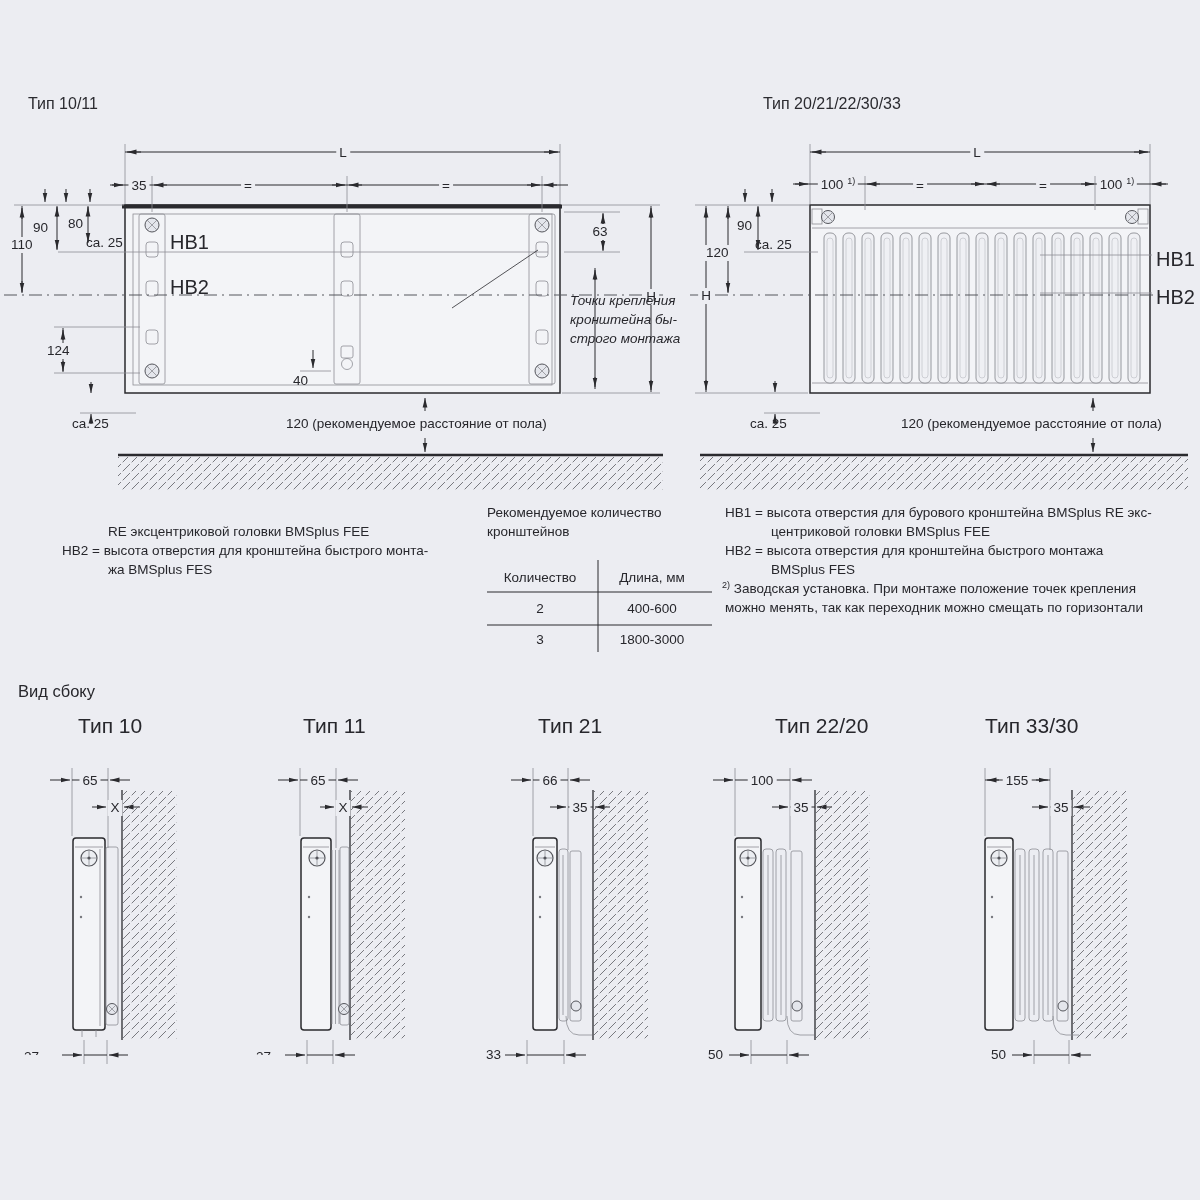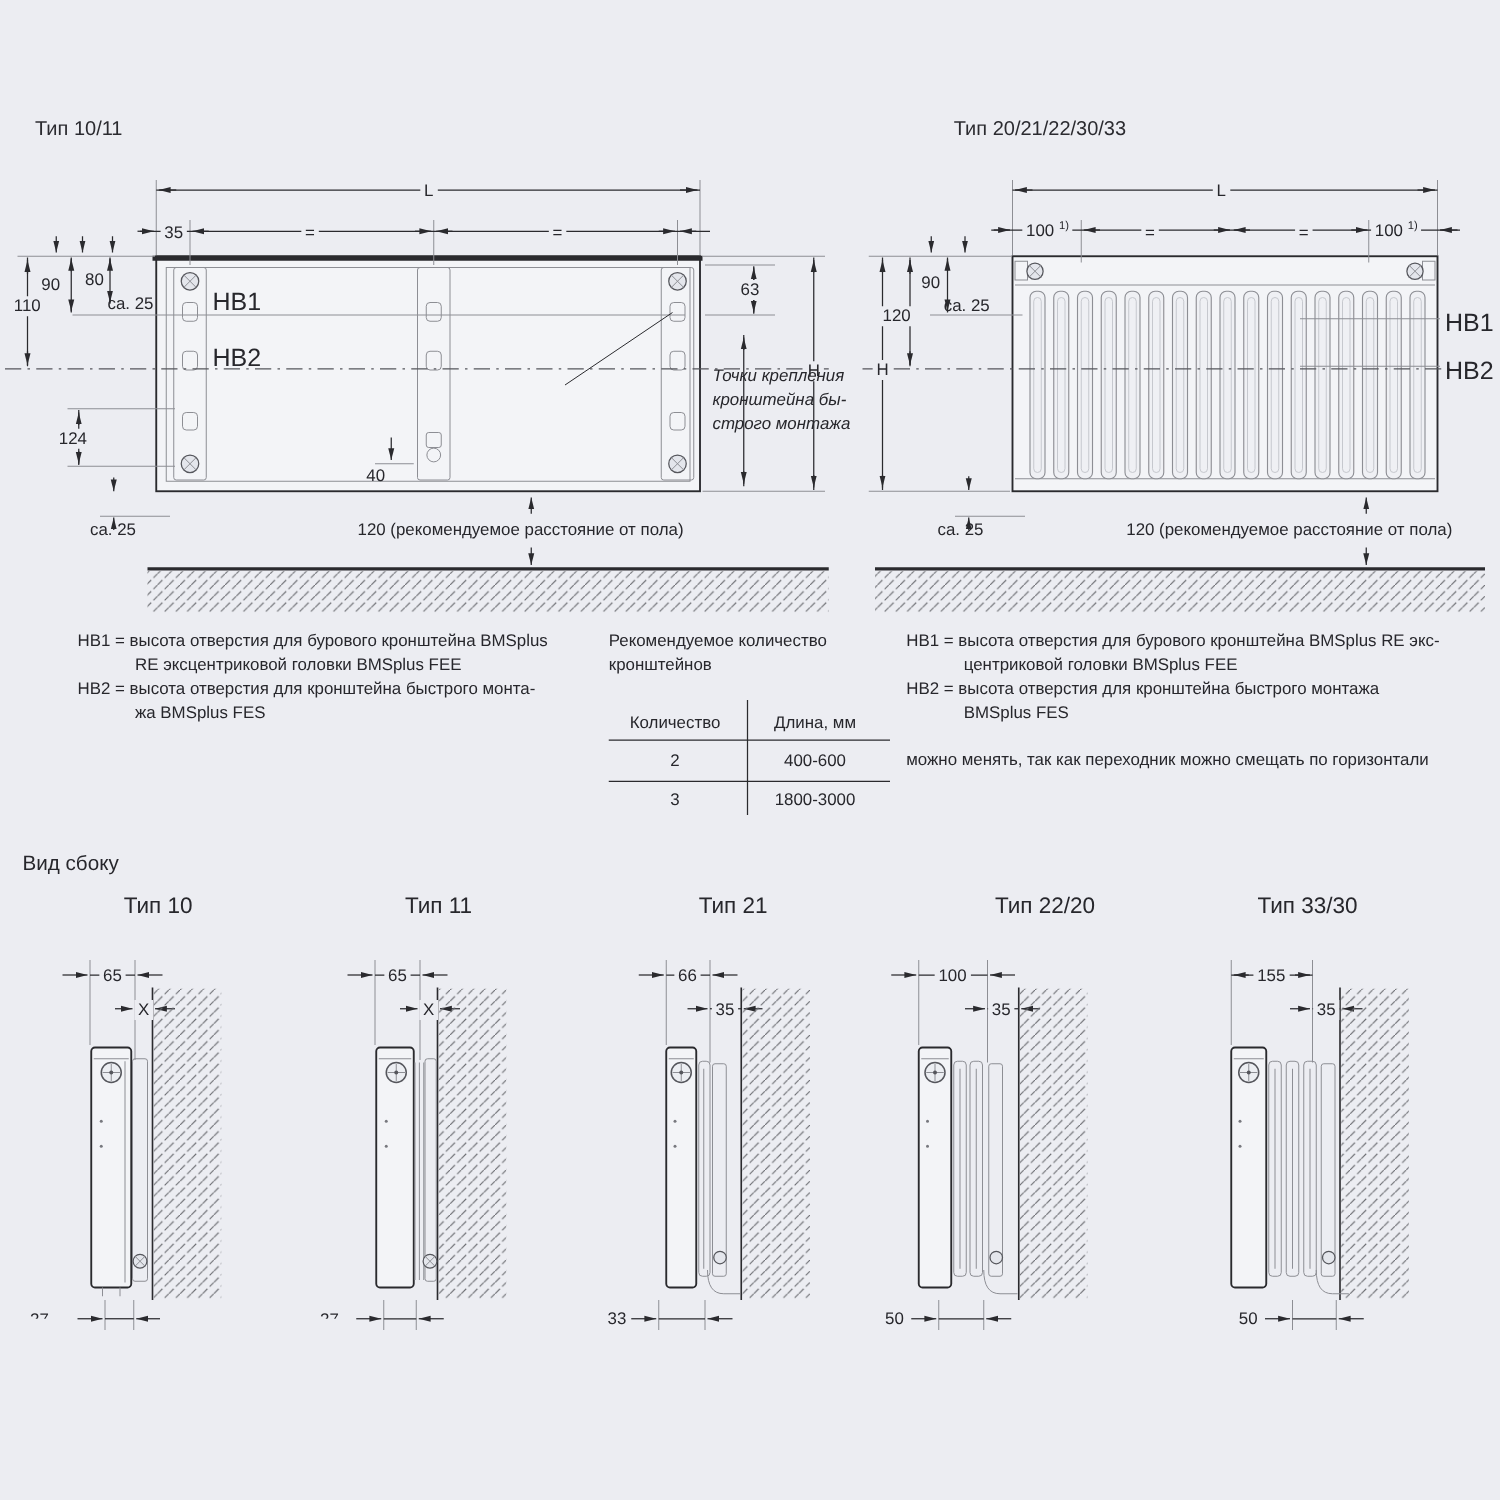--- a/index.html
+++ b/index.html
@@ -5,21 +5,21 @@
   html,body{margin:0;padding:0;}
   body{width:1200px;height:1200px;background:#ecedf2;position:relative;
        font-family:"Liberation Sans",sans-serif;overflow:hidden;}
   #stage{position:absolute;left:0;top:0;width:1200px;height:912px;}
   #art{position:absolute;left:0;top:0;}
   .lbl{position:absolute;color:#27272c;font-size:13.5px;line-height:1.18;
        white-space:pre-line;}
   .m{background:#ecedf2;padding:0 3px;}
   .c{transform:translateX(-50%);}
   .t{font-size:16px;color:#2b2b30;}
-  .svt{font-size:18px;margin-left:21px;}
+  .svt{font-size:21px;}
   .b{font-weight:normal;font-size:16.5px;}
   .note{font-size:13.5px;line-height:1.42;font-style:italic;}
   .hb{font-size:20px;}
   sup{font-size:9px;line-height:0;}
   .clip{position:absolute;height:8px;width:26px;overflow:hidden;}
   .clip span{font-size:13.5px;color:#27272c;}
   
   .k{stroke:#2a2a2e;stroke-width:1;fill:none}
   .g{stroke:#8d8e94;stroke-width:.8;fill:none}
   .w{stroke:#2a2a2e;stroke-width:1.3;fill:none}
@@ -450,38 +450,38 @@
 <div class="lbl c m" style="left:1117px;top:177px"><span>100</span> <sup>1)</sup></div>
 <div class="lbl" style="left:737px;top:218px">90</div>
 <div class="lbl m" style="left:703px;top:245px">120</div>
 <div class="lbl" style="left:755px;top:237px">ca. 25</div>
 <div class="lbl c m" style="left:706px;top:288px">H</div>
 <div class="lbl hb" style="left:1156px;top:248px">HB1</div>
 <div class="lbl hb" style="left:1156px;top:286px">HB2</div>
 <div class="lbl" style="left:750px;top:416px">ca. 25</div>
 <div class="lbl m" style="left:898px;top:416px">120 (рекомендуемое расстояние от пола)</div>
 
-<div class="lbl" style="left:62px;top:505px">HB1 = высота отверстия для бурового кронштейна BMSplus</div>
 <div class="lbl" style="left:108px;top:524px">RE эксцентриковой головки BMSplus FEE</div>
 <div class="lbl" style="left:62px;top:543px">HB2 = высота отверстия для кронштейна быстрого монта-</div>
 <div class="lbl" style="left:108px;top:562px">жа BMSplus FES</div>
 
 <div class="lbl" style="left:487px;top:505px">Рекомендуемое количество</div>
 <div class="lbl" style="left:487px;top:524px">кронштейнов</div>
 <div class="lbl c" style="left:540px;top:570px">Количество</div>
 <div class="lbl c" style="left:652px;top:570px">Длина, мм</div>
 <div class="lbl c" style="left:540px;top:601px">2</div>
 <div class="lbl c" style="left:652px;top:601px">400-600</div>
 <div class="lbl c" style="left:540px;top:632px">3</div>
 <div class="lbl c" style="left:652px;top:632px">1800-3000</div>
 
 <div class="lbl" style="left:725px;top:505px">HB1 = высота отверстия для бурового кронштейна BMSplus RE экс-</div>
 <div class="lbl" style="left:771px;top:524px">центриковой головки BMSplus FEE</div>
 <div class="lbl" style="left:725px;top:543px">HB2 = высота отверстия для кронштейна быстрого монтажа</div>
 <div class="lbl" style="left:771px;top:562px">BMSplus FES</div>
+<div class="lbl" style="left:722px;top:581px"><sup>2)</sup> <span>Заводская установка. При монтаже положение точек крепления</span></div>
 <div class="lbl" style="left:725px;top:600px">можно менять, так как переходник можно смещать по горизонтали</div>
 
 <div class="lbl b" style="left:18px;top:682px">Вид сбоку</div>
 <div class="lbl svt" style="left:78px;top:714px">Тип 10</div>
 <div class="lbl svt" style="left:303px;top:714px">Тип 11</div>
 <div class="lbl svt" style="left:538px;top:714px">Тип 21</div>
 <div class="lbl svt" style="left:775px;top:714px">Тип 22/20</div>
 <div class="lbl svt" style="left:985px;top:714px">Тип 33/30</div>
 
 <div class="lbl c m" style="left:90px;top:773px">65</div>

